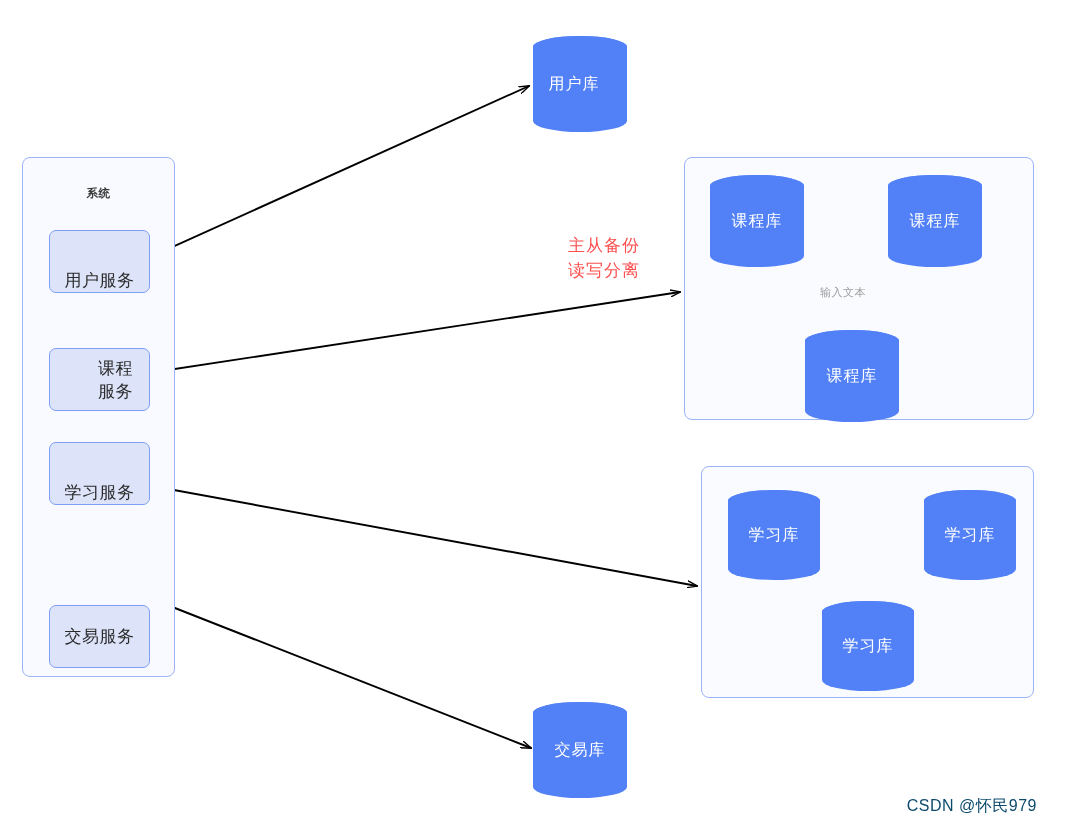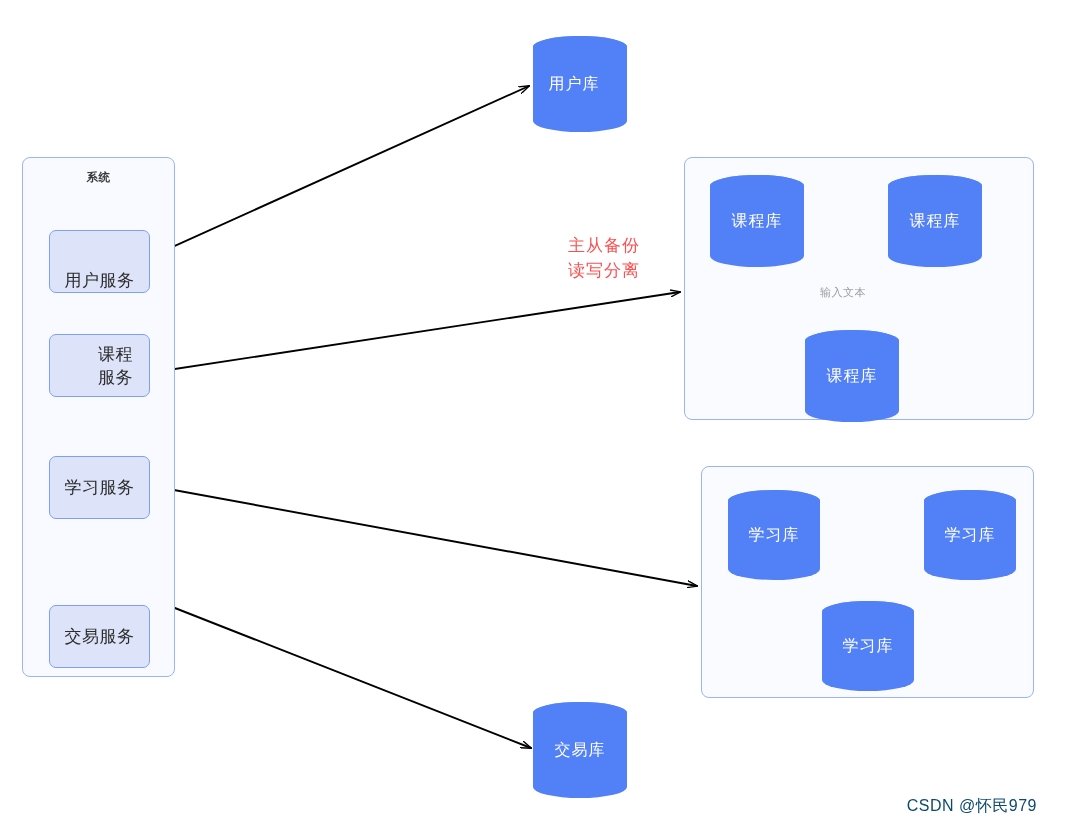--- a/index.html
+++ b/index.html
@@ -35,21 +35,21 @@
     width: 153px;
     height: 520px;
     background: #f8faff;
     border: 1.6px solid #9ab4f7;
     border-radius: 8px;
     box-sizing: border-box;
   }
   .system-title {
     position: absolute;
     left: 0;
-    top: 12px;
+    top: 28px;
     width: 100%;
     text-align: center;
     font-size: 11.5px;
     font-weight: bold;
     color: #3b3b3b;
     letter-spacing: 0.5px;
   }
 
   
   .service-box {
@@ -62,22 +62,22 @@
     border-radius: 7px;
     box-sizing: border-box;
     display: flex;
     align-items: center;
     justify-content: center;
     font-size: 17px;
     color: #2b2b2b;
     letter-spacing: 0.5px;
   }
   .svc-0 { top: 72px; align-items: flex-end; }
-  .svc-1 { top: 176px; padding-left: 48px; }
-  .svc-2 { top: 298px; }
+  .svc-1 { top: 190px; padding-left: 48px; }
+  .svc-2 { top: 284px; align-items: flex-end; }
   .svc-3 { top: 411px; margin-top: 36px; }
 
   
   .group-box {
     position: absolute;
     background: #fafbff;
     border: 1.6px solid #9ab4f7;
     border-radius: 8px;
     box-sizing: border-box;
   }

